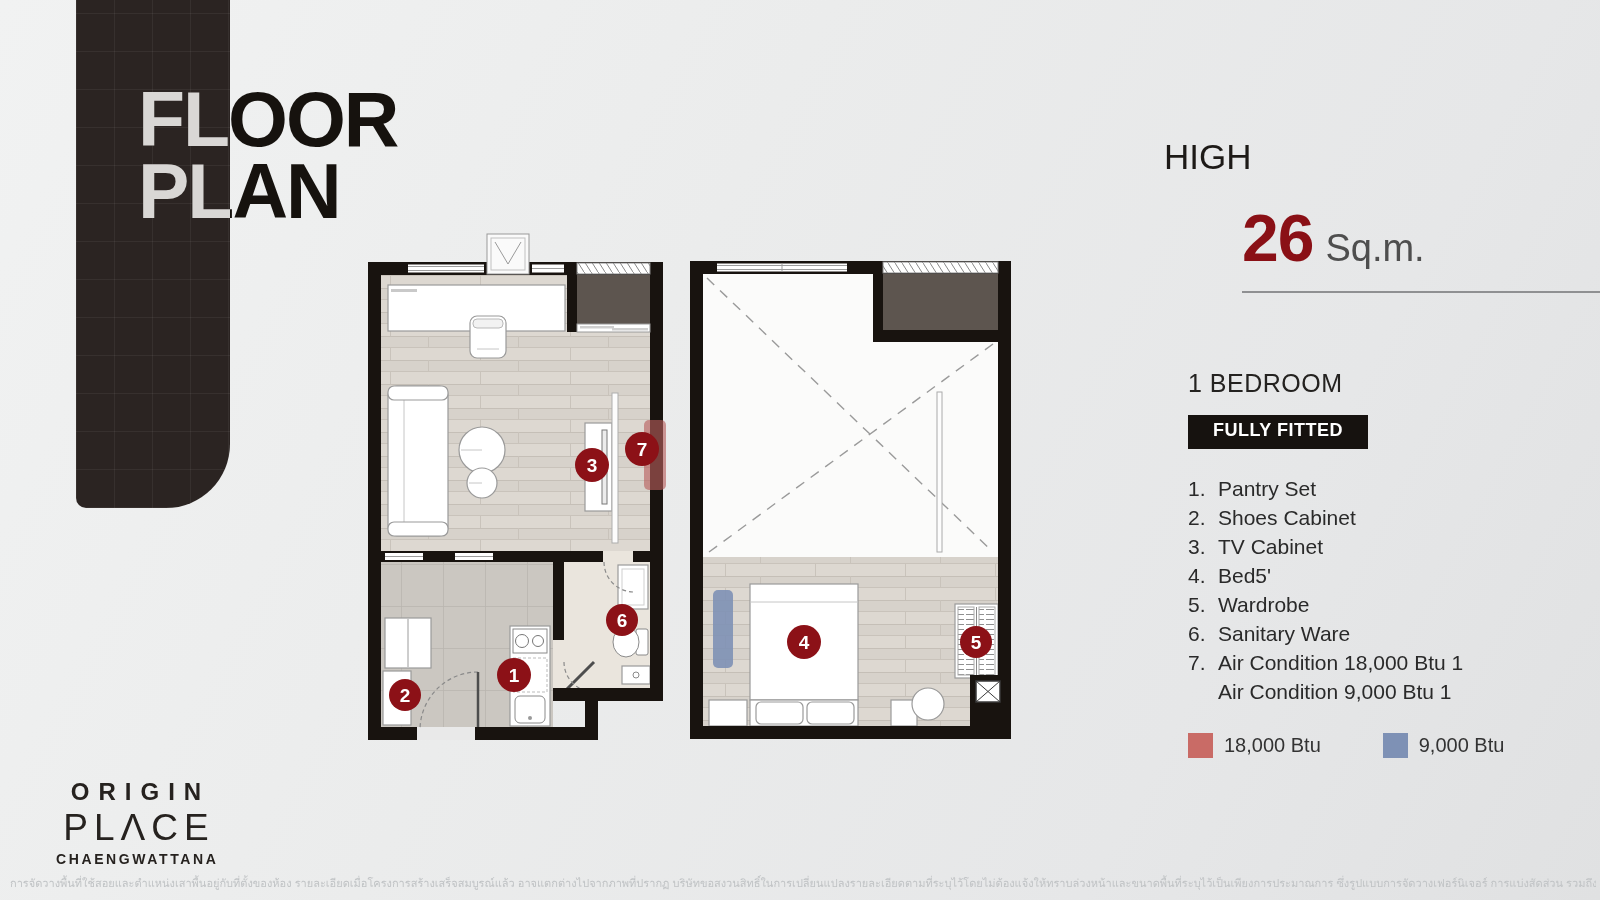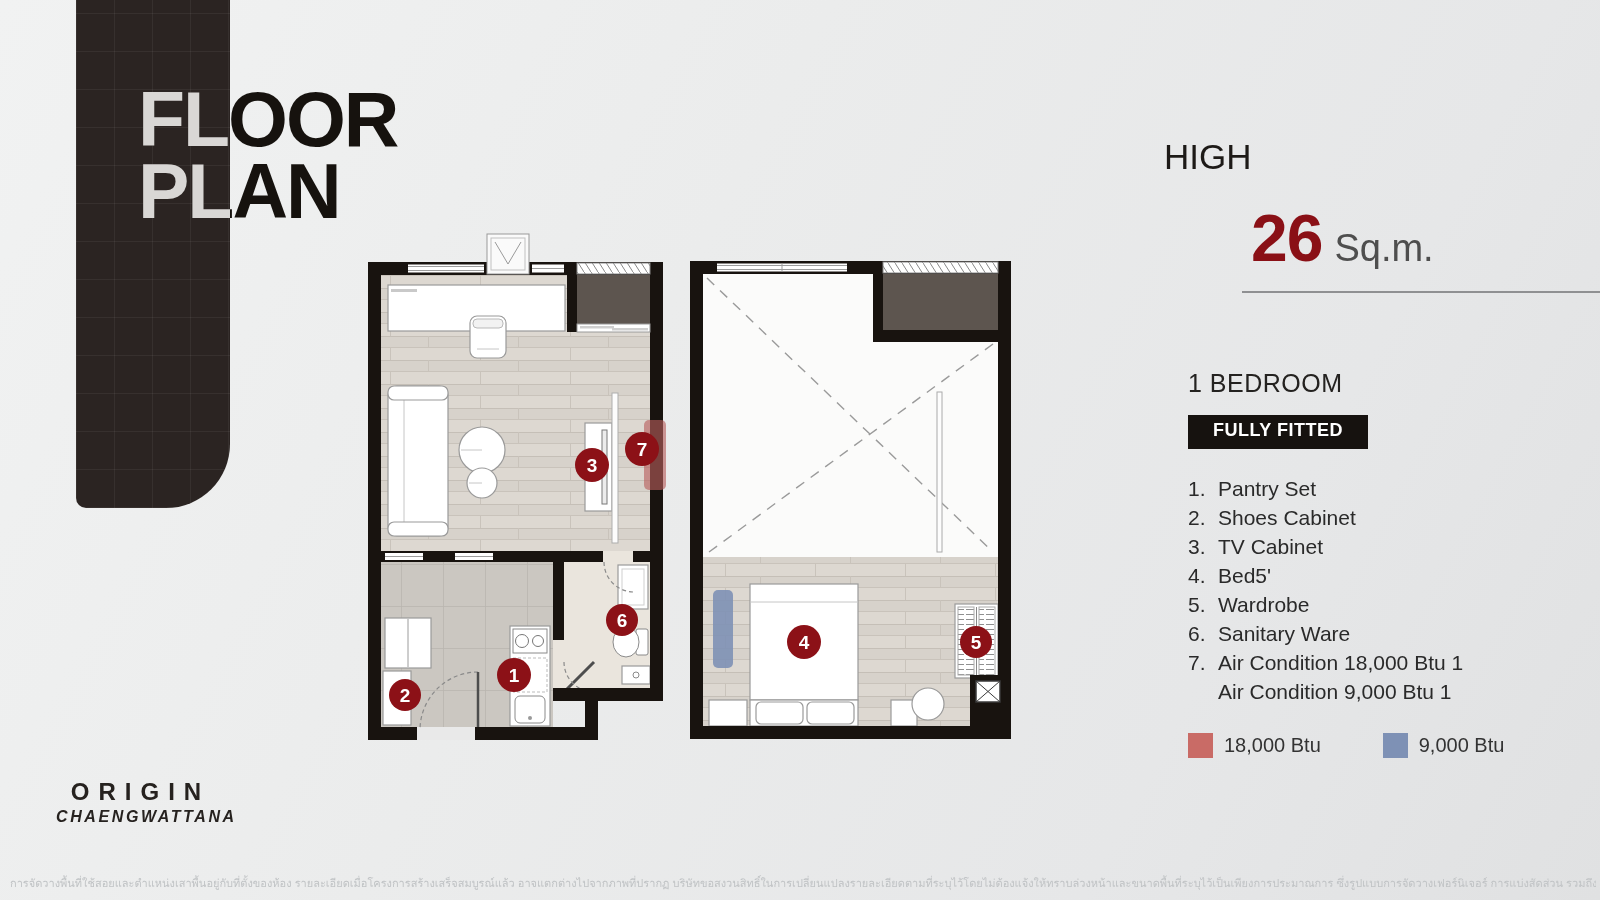--- a/index.html
+++ b/index.html
@@ -16,42 +16,42 @@
 
   
   .big-title{position:absolute;left:138px;top:84px;margin:0;font-size:77px;font-weight:800;
     letter-spacing:-2px;line-height:0.93;color:#16120e;white-space:nowrap;}
   .big-title.overlay{color:#d9d7d5;clip-path:inset(0 calc(100% - 92px) 0 0);}
 
   
   .right-panel{position:absolute;left:1164px;top:138px;width:436px;}
   .hc-heading{margin:0;font-size:35px;line-height:1.06;font-weight:400;letter-spacing:0;color:#1d1a17;}
   .area-row{margin:30px 0 0 78px;display:flex;align-items:baseline;}
-  .area-value{font-size:66px;font-weight:800;color:#8a1016;letter-spacing:-1px;line-height:1;margin-left:9px;}
+  .area-value{font-size:66px;font-weight:800;color:#8a1016;letter-spacing:-1px;line-height:1;}
   .area-unit{font-size:38px;color:#4e4e4e;margin-left:12px;font-weight:400;}
   .rule{margin:20px 0 0 78px;height:2px;width:358px;background:#8f9092;}
   .bedroom-label{margin:76px 0 0 24px;font-size:25px;color:#242220;letter-spacing:0.5px;}
   .badge{display:inline-block;margin:17px 0 0 24px;background:#16120f;color:#fff;
     font-size:18px;font-weight:700;letter-spacing:0.5px;padding:5px 25px 8px 25px;}
   .fit-list{margin:25px 0 0 24px;}
   .fit-row{display:flex;font-size:21px;color:#2a2a2a;line-height:29px;}
   .fit-num{width:30px;flex:0 0 30px;}
   .legend{margin:27px 0 0 24px;display:flex;align-items:center;}
   .swatch{width:25px;height:25px;flex:0 0 25px;}
   .sw-red{background:#c96b66;}
   .sw-blue{background:#7e91b5;}
   .legend-label{font-size:20px;color:#333;margin-left:11px;}
   .legend-item{display:flex;align-items:center;}
   .legend-item + .legend-item{margin-left:62px;}
 
   
   .logo{position:absolute;left:56px;top:778px;width:160px;text-align:center;color:#26221f;}
   .logo-brand{font-size:24px;font-weight:700;letter-spacing:9px;margin-left:9px;}
   .logo-name{font-size:37px;font-weight:500;letter-spacing:6px;margin:1px 0 0 6px;}
-  .logo-sub{font-size:16px;font-weight:700;letter-spacing:2.6px;margin-top:2px;font-style:italic;}
+  .logo-sub{font-size:14px;font-weight:700;letter-spacing:2.6px;margin-top:2px;}
 
   
   .footer{position:absolute;left:10px;top:874px;width:1586px;font-size:11px;color:#c0c3c5;
     white-space:nowrap;overflow:hidden;}
 
   
   .plan{position:absolute;}
   .plan-left{left:360px;top:228px;}
   .plan-right{left:685px;top:252px;}
   .marker text{font:700 19px "Liberation Sans",sans-serif;fill:#ffffff;text-anchor:middle;}
@@ -363,18 +363,19 @@
       </div>
       <div class="legend-item">
         <span class="swatch sw-blue"></span>
         <span class="legend-label">9,000 Btu</span>
       </div>
     </div>
   </div>
 
   <div class="logo">
     <div class="logo-brand">ORIGIN</div>
+    <div class="logo-name">PLΛCE</div>
     <div class="logo-sub">CHAENGWATTANA</div>
   </div>
 
   <div class="footer">การจัดวางพื้นที่ใช้สอยและตำแหน่งเสาพื้นอยู่กับที่ตั้งของห้อง   รายละเอียดเมื่อโครงการสร้างเสร็จสมบูรณ์แล้ว   อาจแตกต่างไปจากภาพที่ปรากฏ บริษัทขอสงวนสิทธิ์ในการเปลี่ยนแปลงรายละเอียดตามที่ระบุไว้โดยไม่ต้องแจ้งให้ทราบล่วงหน้าและขนาดพื้นที่ระบุไว้เป็นเพียงการประมาณการ   ซึ่งรูปแบบการจัดวางเฟอร์นิเจอร์ การแบ่งสัดส่วน   รวมถึงรายละเอียดต่างๆเป็นเพียงการแสดงตัวอย่างการจัดวางพื้นที่ใช้สอยและเพื่อการโฆษณาเท่านั้น</div>
 
 </div>
 
 </body></html>

